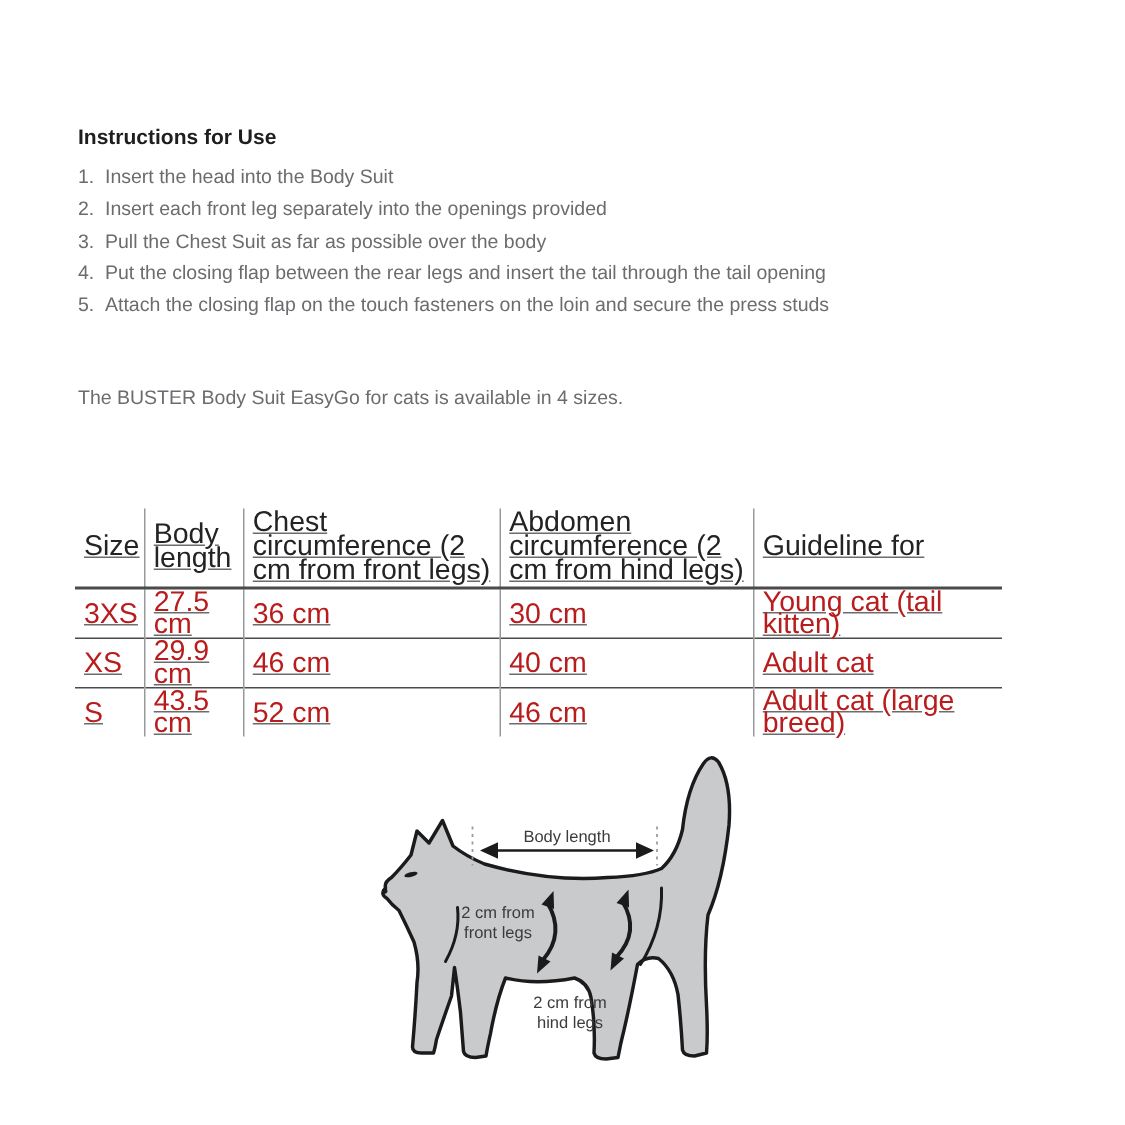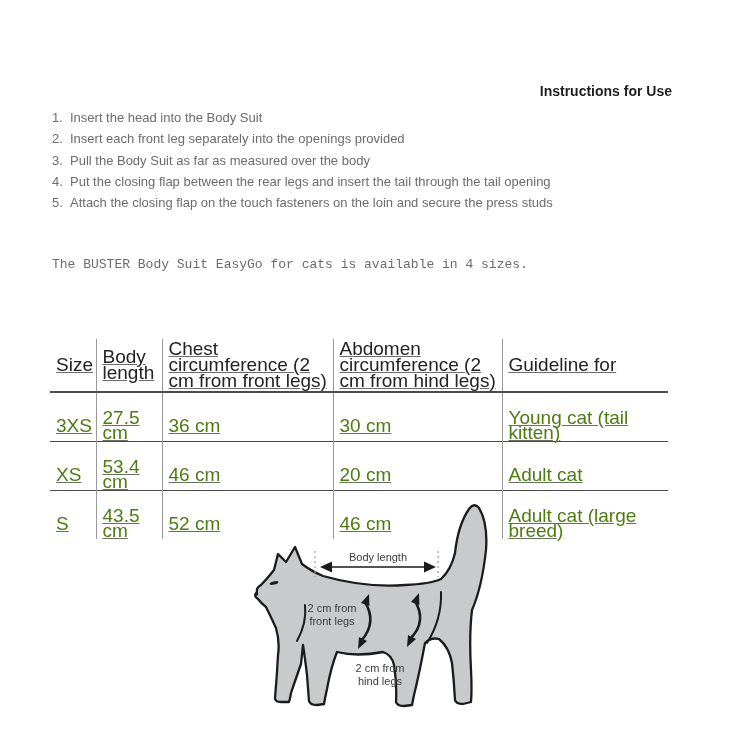--- a/index.html
+++ b/index.html
@@ -2,39 +2,39 @@
 <html><head>
 <meta charset="utf-8">
 <style>
   html,body{margin:0;padding:0;}
   body{
     width:750px;height:750px;position:relative;background:#ffffff;
     font-family:"Liberation Sans", sans-serif;color:#6b6c6f;overflow:hidden;
   }
   .abs{position:absolute;}
   h2.sec-heading{
-    margin:0 0 8px 0;font-size:14px;font-weight:700;color:#1e1e20;line-height:16px;text-align:right;
+    margin:0 0 8px 0;font-size:14px;font-weight:700;color:#1e1e20;line-height:16px;
   }
   
   .instr{left:52px;top:83px;width:620px;}
   .instr-item{display:flex;font-size:13px;line-height:21.3px;color:#6b6c6f;}
   .instr-num{width:18px;flex:0 0 18px;}
   .instr-text{flex:1;}
   
   .guide{left:52px;top:254px;width:620px;}
-  .guide p{margin:0;font-size:13px;line-height:21.5px;color:#6b6c6f;font-family:Liberation Mono, monospace;}
+  .guide p{margin:0;font-size:13px;line-height:21.5px;color:#6b6c6f;}
   
   .size-table-wrap{left:50px;top:339px;}
   table.size-table{border-collapse:collapse;table-layout:fixed;width:618px;font-size:19px;text-decoration:underline;}
   table.size-table th{
     height:44px;vertical-align:middle;text-align:left;font-weight:400;
     color:#232325;padding:2px 4px 2px 6px;line-height:16px;
   }
   table.size-table td{
-    height:23px;vertical-align:middle;padding:17px 4px 1px 6px;color:#4d7c0f;line-height:15px;
+    height:23px;vertical-align:middle;padding:1px 4px 1px 6px;color:#b91c1c;line-height:15px;
   }
   table.size-table th,table.size-table td{border-right:1px solid #98999c;}
   table.size-table th:last-child,table.size-table td:last-child{border-right:none;}
   table.size-table thead tr{border-bottom:2px solid #4a4b4d;}
   table.size-table tbody tr{border-bottom:1.5px solid #4a4b4d;}
   table.size-table tbody tr:last-child{border-bottom:none;}
   
   .diagram{left:245px;top:495px;width:290px;height:240px;}
   .diag-label{font-size:11px;fill:#3a3b3d;}
 </style>
@@ -46,21 +46,21 @@
   <div class="instr-item">
     <span class="instr-num">1.</span>
     <span class="instr-text">Insert the head into the Body Suit</span>
   </div>
   <div class="instr-item">
     <span class="instr-num">2.</span>
     <span class="instr-text">Insert each front leg separately into the openings provided</span>
   </div>
   <div class="instr-item">
     <span class="instr-num">3.</span>
-    <span class="instr-text">Pull the Body Suit as far as measured over the body</span>
+    <span class="instr-text">Pull the Chest Suit as far as possible over the body</span>
   </div>
   <div class="instr-item">
     <span class="instr-num">4.</span>
     <span class="instr-text">Put the closing flap between the rear legs and insert the tail through the tail opening</span>
   </div>
   <div class="instr-item">
     <span class="instr-num">5.</span>
     <span class="instr-text">Attach the closing flap on the touch fasteners on the loin and secure the press studs</span>
   </div>
 </section>
@@ -90,23 +90,23 @@
     <tbody>
       <tr>
         <td>3XS</td>
         <td>27.5 cm</td>
         <td>36 cm</td>
         <td>30 cm</td>
         <td>Young cat (tail kitten)</td>
       </tr>
       <tr>
         <td>XS</td>
-        <td>53.4 cm</td>
+        <td>29.9 cm</td>
         <td>46 cm</td>
-        <td>20 cm</td>
+        <td>40 cm</td>
         <td>Adult cat</td>
       </tr>
       <tr>
         <td>S</td>
         <td>43.5 cm</td>
         <td>52 cm</td>
         <td>46 cm</td>
         <td>Adult cat (large breed)</td>
       </tr>
     </tbody>

